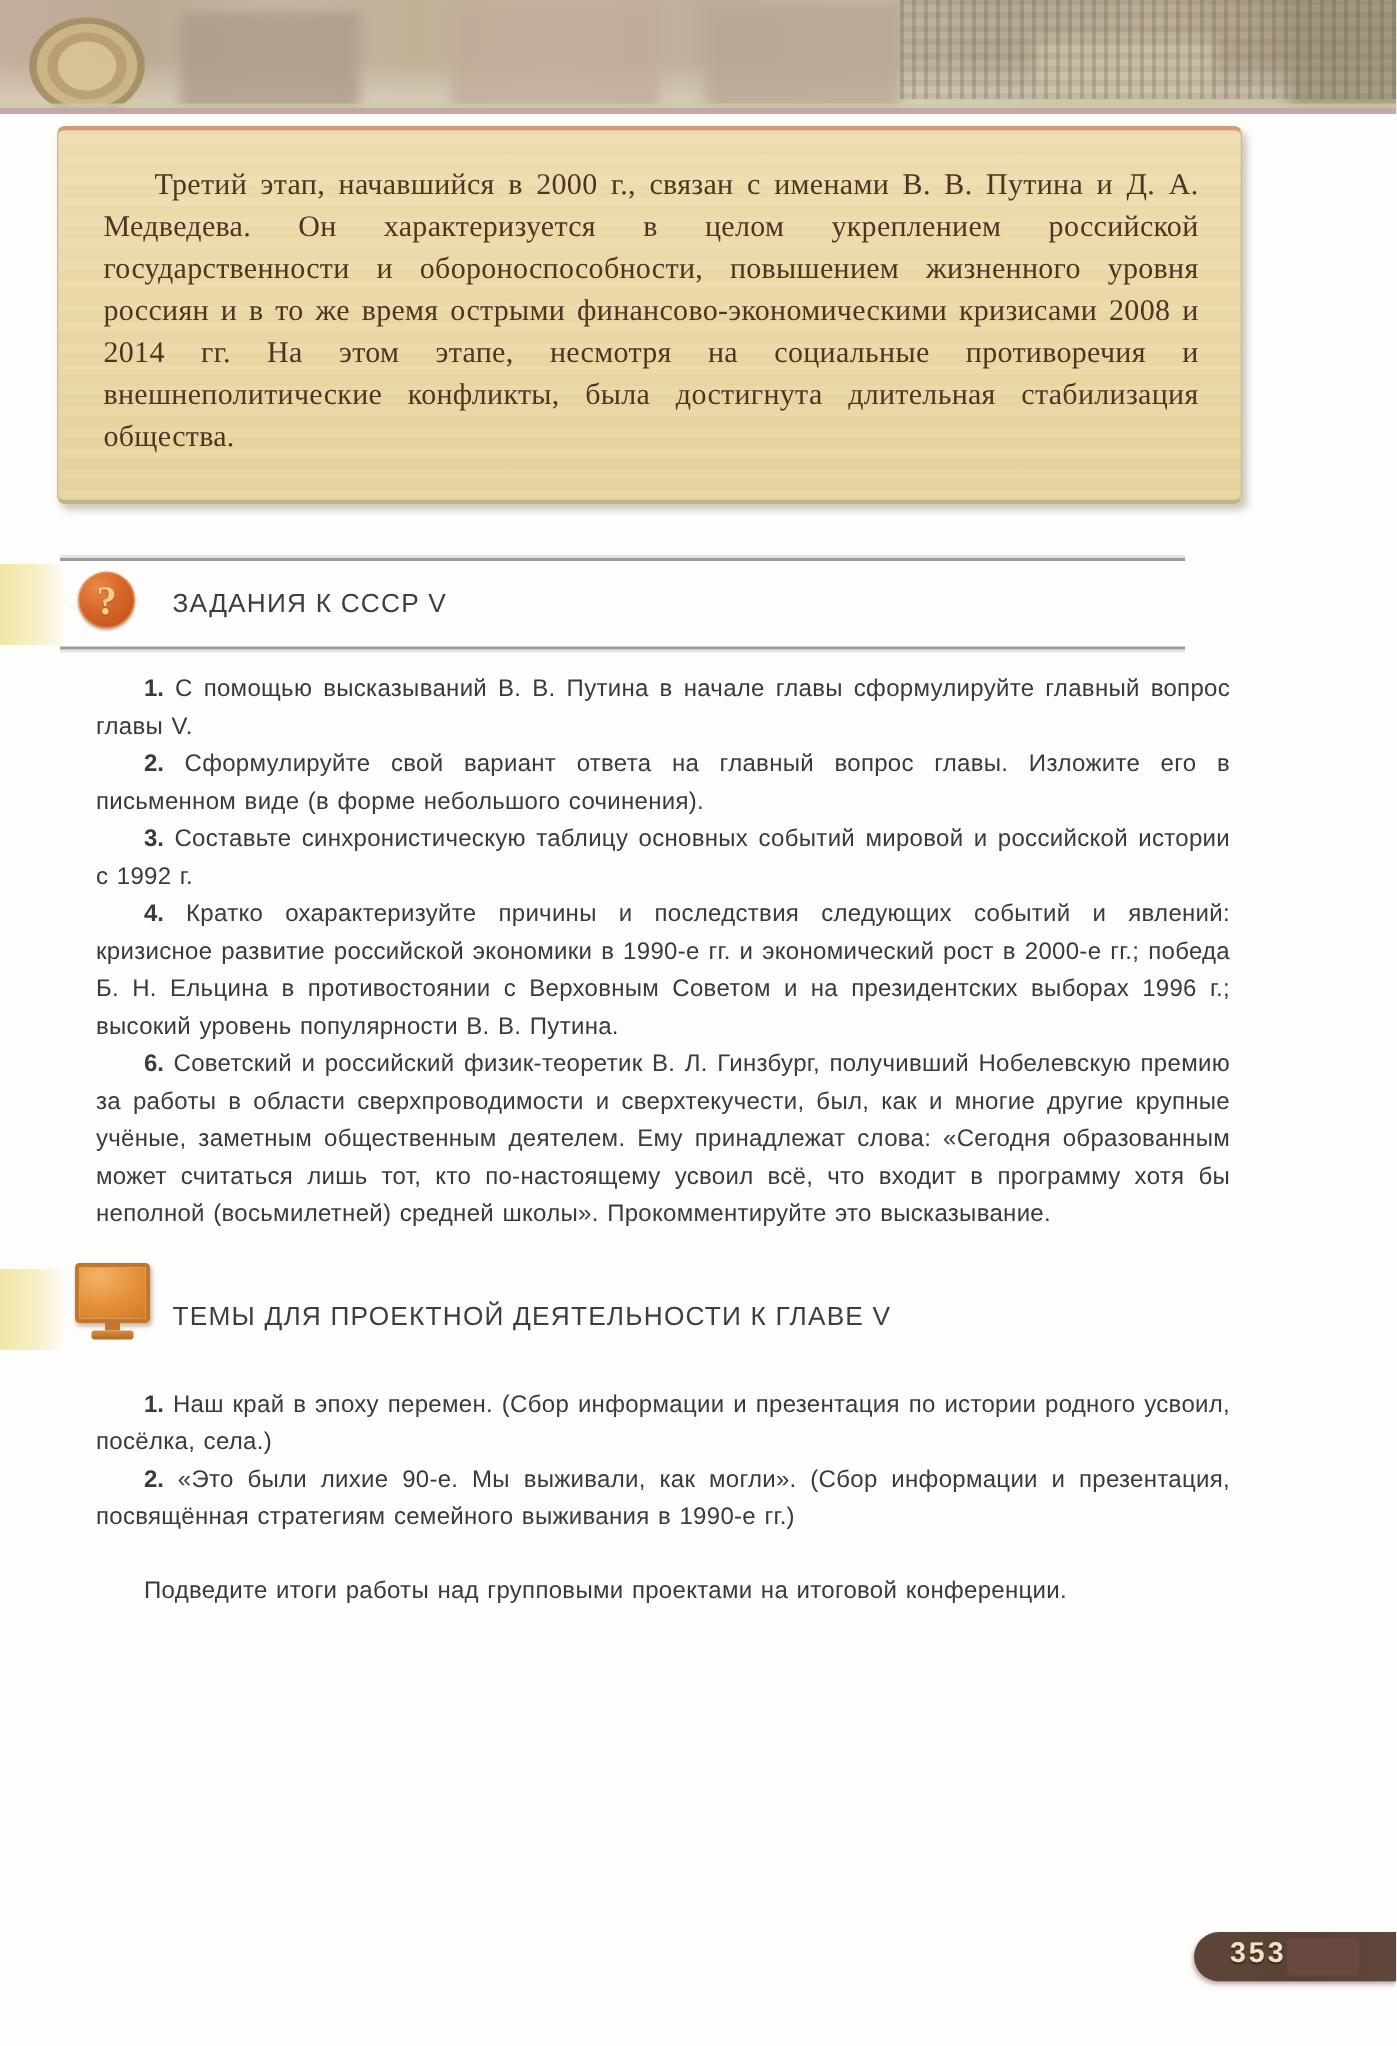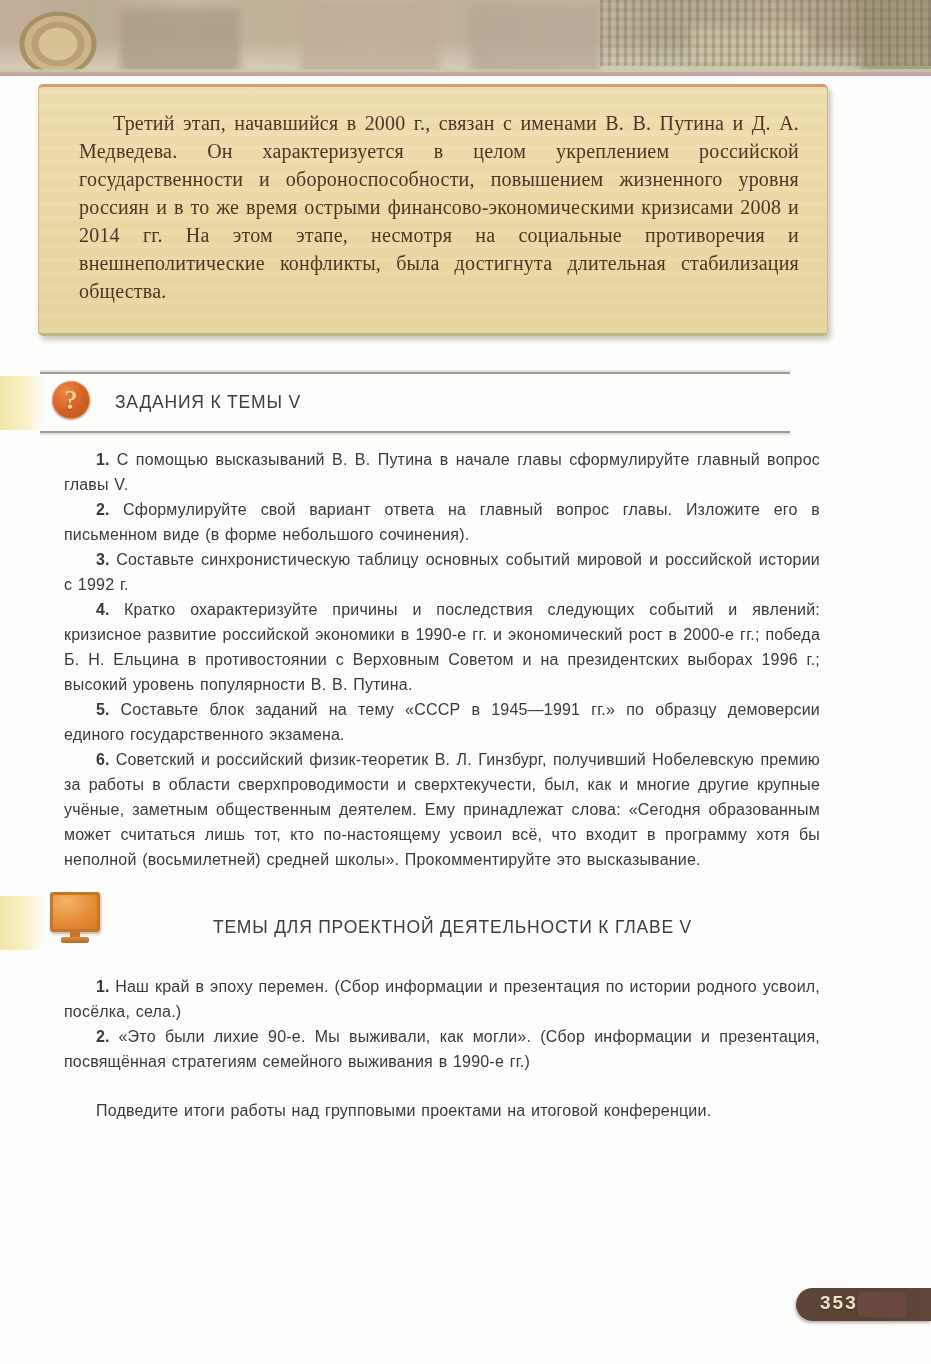--- a/index.html
+++ b/index.html
@@ -61,21 +61,21 @@
     width: 790px;
     min-height: 252px;
     background:
       repeating-linear-gradient(0deg, rgba(255,252,240,0.10) 0 6px, rgba(0,0,0,0) 6px 14px),
       linear-gradient(180deg, #eddcad 0%, #e9d6a2 60%, #e6d29c 100%);
     border: 1px solid #d2ba82;
     border-top: 3px solid #d19e74;
     border-bottom: 3px solid #bcb786;
     border-radius: 5px;
     box-shadow: 3px 4px 5px rgba(150, 138, 108, 0.45);
-    padding: 22px 28px 20px 40px;
+    padding: 22px 28px 20px 30px;
   }
   .intro-box p {
     font-family: "Liberation Serif", serif;
     font-size: 20px;
     line-height: 28px;
     color: #4e3422;
     text-align: justify;
     text-indent: 34px;
     letter-spacing: 0.2px;
     word-spacing: 1.5px;
@@ -143,21 +143,21 @@
 
   .section-title {
     margin-left: 75px;
     font-size: 17.5px;
     font-weight: normal;
     letter-spacing: 0.8px;
     color: #3e3e3c;
     line-height: 38px;
     white-space: nowrap;
   }
-  .plain .section-title { line-height: 50px; text-align: center; }
+  .plain .section-title { line-height: 50px; }
 
   
   .content { margin: 14px 47px 0 64px; width: 756px; }
   .content p.item {
     font-size: 16px;
     line-height: 25px;
     color: #3a3a38;
     text-align: justify;
     text-indent: 32px;
     letter-spacing: 0.2px;
@@ -209,29 +209,28 @@
 
   <div class="intro-box">
     <p>Третий этап, начавшийся в 2000 г., связан с именами В. В. Путина и Д. А. Медведева. Он характеризуется в целом укреплением российской государственности и обороноспособности, повышением жизненного уровня россиян и в то же время острыми финансово-экономическими кризисами 2008 и 2014 гг. На этом этапе, несмотря на социальные противоречия и внешнеполитические конфликты, была достигнута длительная стабилизация общества.</p>
   </div>
 
   <div class="section-header ruled">
     <div class="side-band"></div>
     <div class="q-icon">
       <span>?</span>
     </div>
-    <h2 class="section-title">ЗАДАНИЯ К ТЕМЫ V</h2>
+    <h2 class="section-title">ЗАДАНИЯ К СССР V</h2>
   </div>
 
   <div class="content tasks">
     <p class="item"><b>1.</b> <span>С помощью высказываний В. В. Путина в начале главы сформулируйте главный вопрос главы V.</span></p>
     <p class="item"><b>2.</b> <span>Сформулируйте свой вариант ответа на главный вопрос главы. Изложите его в письменном виде (в форме небольшого сочинения).</span></p>
     <p class="item"><b>3.</b> <span>Составьте синхронистическую таблицу основных событий мировой и российской истории с 1992 г.</span></p>
     <p class="item"><b>4.</b> <span>Кратко охарактеризуйте причины и последствия следующих событий и явлений: кризисное развитие российской экономики в 1990-е гг. и экономический рост в 2000-е гг.; победа Б. Н. Ельцина в противостоянии с Верховным Советом и на президентских выборах 1996 г.; высокий уровень популярности В. В. Путина.</span></p>
-    <p class="item"><b>5.</b> <span>Составьте блок заданий на тему «СССР в 1945—1991 гг.» по образцу демоверсии единого государственного экзамена.</span></p>
     <p class="item"><b>6.</b> <span>Советский и российский физик-теоретик В. Л. Гинзбург, получивший Нобелевскую премию за работы в области сверхпроводимости и сверхтекучести, был, как и многие другие крупные учёные, заметным общественным деятелем. Ему принадлежат слова: «Сегодня образованным может считаться лишь тот, кто по-настоящему усвоил всё, что входит в программу хотя бы неполной (восьмилетней) средней школы». Прокомментируйте это высказывание.</span></p>
   </div>
 
   <div class="section-header plain">
     <div class="side-band"></div>
     <div class="monitor-icon">
       <div class="monitor-screen"></div>
       <div class="monitor-neck"></div>
       <div class="monitor-base"></div>
     </div>

